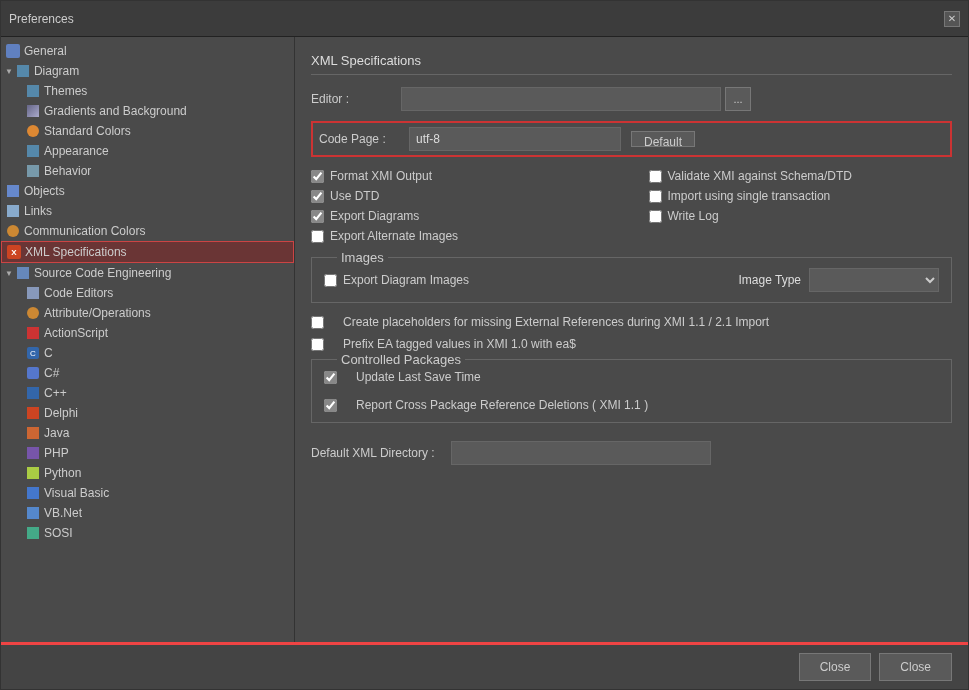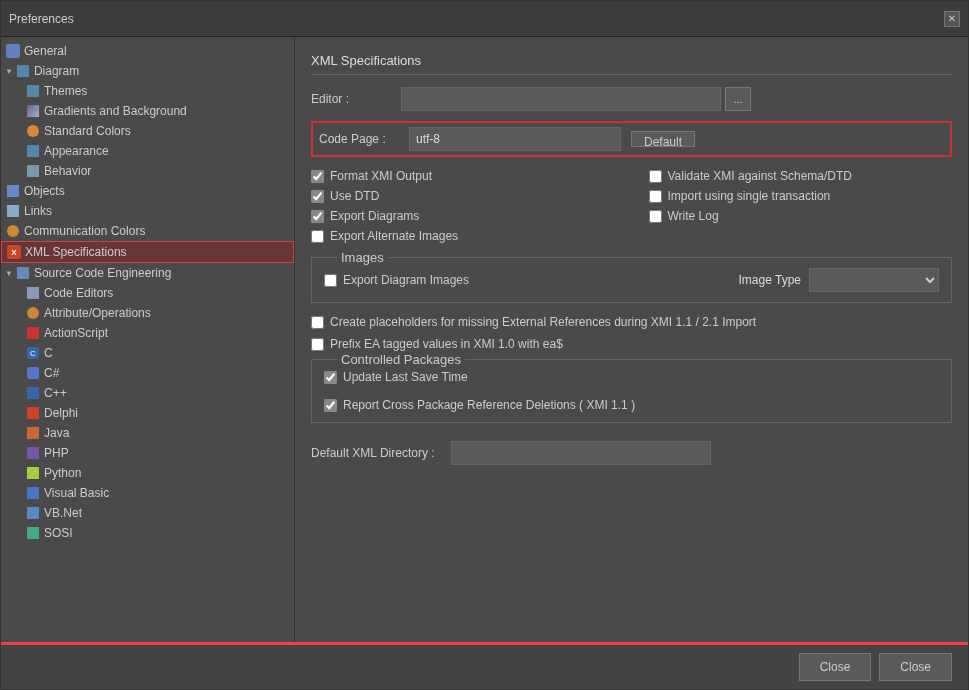--- a/index.html
+++ b/index.html
@@ -191,21 +191,21 @@
       border: 1px solid #666;
       color: #ccc;
       height: 24px;
       width: 130px;
       font-size: 12px;
       padding: 0 4px;
     }
     .wide-checkbox-item {
       display: flex;
       align-items: center;
-      gap: 6px;
+      gap: 19px;
       color: #ccc;
       font-size: 12px;
       margin-bottom: 8px;
     }
     .wide-checkbox-item input[type=checkbox] {
       accent-color: #888;
       width: 13px;
       height: 13px;
     }
     .bottom-bar {

